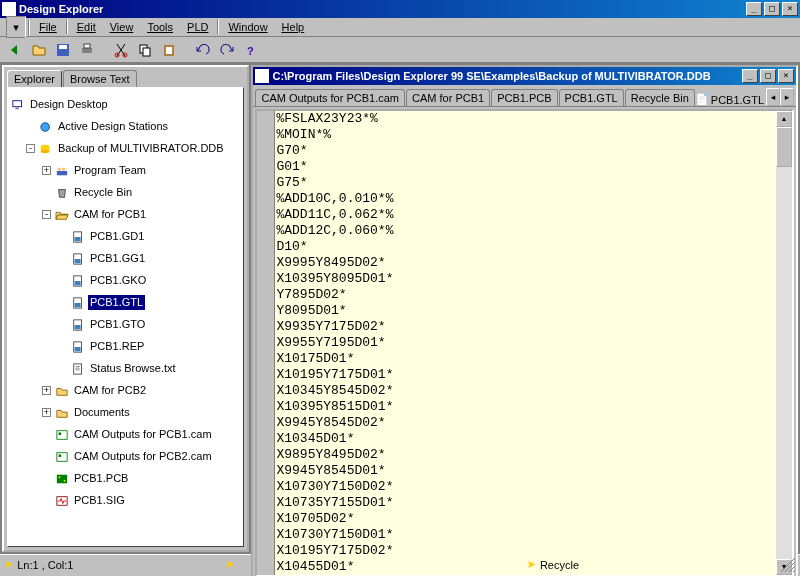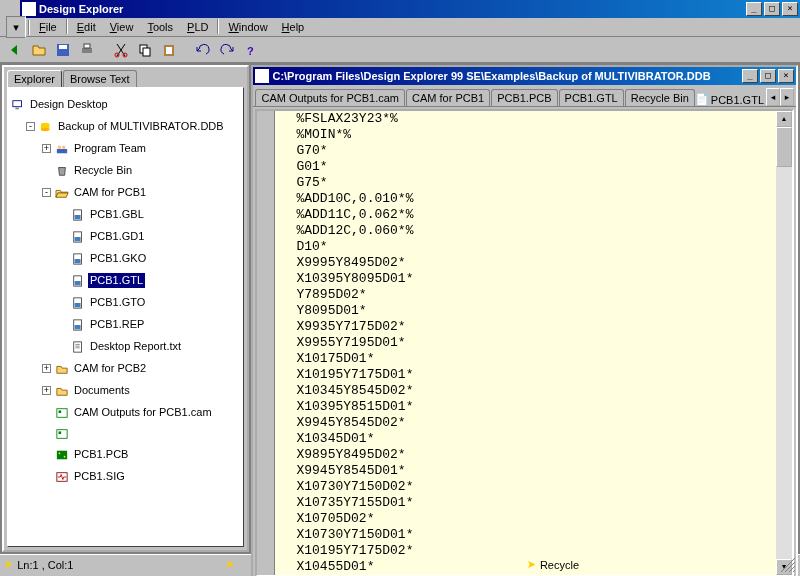--- a/index.html
+++ b/index.html
@@ -1,18 +1,18 @@
 <!DOCTYPE html>
 <html><head>
 <meta charset="utf-8">
 <style>
 * { box-sizing: border-box; font-family: "MS Sans Serif", Tahoma, sans-serif; font-size: 11px; }
 body { margin: 0; padding: 0; width: 800px; height: 576px; background: #c0c0c0; overflow: hidden; }
 
-.titlebar { height: 18px; background: linear-gradient(to right, #000080, #1084d0); color: #fff; display: flex; align-items: center; padding: 0 2px; margin-left: 20px; }
+.titlebar { height: 18px; background: linear-gradient(to right, #000080, #1084d0); color: #fff; display: flex; align-items: center; padding: 0 2px; }
 .titlebar .icon { width: 14px; height: 14px; margin-right: 3px; display:inline-block; background:#fff; }
 .titlebar .title { flex: 1; font-weight: bold; }
 .titlebar .btns { display: flex; }
 .winbtn { width: 16px; height: 14px; background: #c0c0c0; border: 1px solid #fff; border-right-color:#404040; border-bottom-color:#404040; margin-left: 2px; font-family: monospace; font-size: 9px; line-height: 10px; text-align: center; color:#000;}
 
 .menubar { height: 19px; background: #c0c0c0; display: flex; align-items: center; padding: 0 4px; border-bottom: 1px solid #808080; }
 .menuitem { padding: 2px 7px; cursor: default; }
 .menuitem u { text-decoration: underline; }
 .menu-sep { width:1px; height:15px; border-left:1px solid #808080; border-right:1px solid #fff; margin:0 2px;}
 .menuarrow { width:20px; height:22px; background:#c0c0c0; border:1px solid #808080; border-right:1px solid #fff; margin-left:2px; display:flex; align-items:center; justify-content:center;}
@@ -39,21 +39,21 @@
 .docwin { flex:1; border:2px inset #fff; display:flex; flex-direction:column; background:#c0c0c0;}
 .doctitlebar { height:18px; background:linear-gradient(to right,#000080,#1084d0); color:#fff; display:flex; align-items:center; padding:0 2px;}
 .doctitle { flex:1; font-weight:bold; white-space:nowrap; overflow:hidden;}
 .doctabs { height:22px; display:flex; align-items:flex-end; background:#c0c0c0; padding:3px 2px 0 2px; border-bottom:1px solid #808080;}
 .doctab { padding:2px 5px; border:1px solid #808080; border-bottom:none; background:#c0c0c0; margin-right:1px; white-space:nowrap; font-size:11px; border-top-left-radius:3px; border-top-right-radius:3px;}
 .tabscroll { width:14px; height:18px; border:1px outset #fff; background:#c0c0c0; display:flex; align-items:center; justify-content:center; font-size:9px;}
 .tabicon { width:13px; height:13px; display:inline-block; margin-right:2px; vertical-align:middle;}
 
 .editor { flex:1; display:flex; background:#ffffe0; border:2px inset #fff; margin:2px; overflow:hidden;}
 .gutter { width:18px; background:#c0c0c0; border-right:1px solid #808080;}
-.lines { flex:1; font-family:"Courier New",monospace; font-size:13px; line-height:16px; padding:0 21px; color:#000; white-space:pre; overflow:hidden;}
+.lines { flex:1; font-family:"Courier New",monospace; font-size:13px; line-height:16px; padding:0 1px; color:#000; white-space:pre; overflow:hidden;}
 .vscroll { width:16px; background:#c0c0c0; display:flex; flex-direction:column;}
 .sbtn { width:16px; height:16px; background:#c0c0c0; border:1px outset #fff; font-size:8px; text-align:center; line-height:14px;}
 .strack { flex:1; background:#dfdfdf;}
 .sthumb { height:40px; background:#c0c0c0; border:1px outset #fff;}
 
 .statusbar { height:20px; background:#c0c0c0; border-top:1px solid #fff; display:flex; align-items:center; padding:0 4px; gap:12px;}
 .statusbar .cell { display:flex; align-items:center; gap:4px;}
 .statusbar .ptr { color:#ffcc00;}
 .statusbar .grip { margin-left:auto; width:16px; height:16px; }
 </style>
@@ -66,21 +66,21 @@
   <div class="btns">
     <div class="winbtn">_</div>
     <div class="winbtn">□</div>
     <div class="winbtn">×</div>
   </div>
 </div>
 
 <div class="menubar">
   <div class="menuarrow">▾</div>
   <div class="menu-sep"></div>
-  <div id="menuitems" style="display: flex;">
+  <div id="menuitems" style="display: flex; text-decoration: underline;">
       <div class="menuitem"><u>F</u>ile</div>
       <div class="menu-sep"></div>
       <div class="menuitem"><u>E</u>dit</div>
       <div class="menuitem"><u>V</u>iew</div>
       <div class="menuitem"><u>T</u>ools</div>
       <div class="menuitem"><u>P</u>LD</div>
       <div class="menu-sep"></div>
       <div class="menuitem"><u>W</u>indow</div>
       <div class="menuitem"><u>H</u>elp</div>
     </div>
@@ -161,20 +161,30 @@
             <span class="treeicon">
               <svg width="14" height="12" viewBox="0 0 16 14">
                 <rect x="2" y="2" width="10" height="7" fill="#fff" stroke="#008"></rect>
                 <rect x="5" y="10" width="4" height="2" fill="#808080"></rect>
               </svg>
             </span>
             <span class="treelabel">Design Desktop</span>
           </div>
           <div class="treeitem">
             <span class="spacer" style="width:16px"></span>
+            <span style="display:inline-block;width:12px"></span>
+            <span class="treeicon">
+              <svg width="14" height="12" viewBox="0 0 16 14">
+                <circle cx="7" cy="7" r="5" fill="#40a0ff" stroke="#004080"></circle>
+              </svg>
+            </span>
+            <span class="treelabel">Active Design Stations</span>
+          </div>
+          <div class="treeitem">
+            <span class="spacer" style="width:16px"></span>
             <span class="exp">-</span>
             <span class="treeicon">
               <svg width="14" height="12" viewBox="0 0 16 14">
                 <ellipse cx="7" cy="4" rx="5" ry="2" fill="#ffd000"></ellipse>
                 <rect x="2" y="4" width="10" height="6" fill="#ffd000"></rect>
                 <ellipse cx="7" cy="10" rx="5" ry="2" fill="#ffb000"></ellipse>
               </svg>
             </span>
             <span class="treelabel">Backup of MULTIVIBRATOR.DDB</span>
           </div>
@@ -213,42 +223,42 @@
           </div>
           <div class="treeitem">
             <span class="spacer" style="width:48px"></span>
             <span style="display:inline-block;width:12px"></span>
             <span class="treeicon">
               <svg width="14" height="12" viewBox="0 0 16 14">
                 <rect x="3" y="1" width="9" height="12" fill="#fff" stroke="#404040"></rect>
                 <rect x="4" y="7" width="7" height="5" fill="#4080c0"></rect>
               </svg>
             </span>
-            <span class="treelabel">PCB1.GBL</span>
-          </div>
-          <div class="treeitem">
-            <span class="spacer" style="width:48px"></span>
-            <span style="display:inline-block;width:12px"></span>
-            <span class="treeicon">
-              <svg width="14" height="12" viewBox="0 0 16 14">
-                <rect x="3" y="1" width="9" height="12" fill="#fff" stroke="#404040"></rect>
-                <rect x="4" y="7" width="7" height="5" fill="#4080c0"></rect>
-              </svg>
-            </span>
             <span class="treelabel">PCB1.GD1</span>
           </div>
           <div class="treeitem">
             <span class="spacer" style="width:48px"></span>
             <span style="display:inline-block;width:12px"></span>
             <span class="treeicon">
               <svg width="14" height="12" viewBox="0 0 16 14">
                 <rect x="3" y="1" width="9" height="12" fill="#fff" stroke="#404040"></rect>
                 <rect x="4" y="7" width="7" height="5" fill="#4080c0"></rect>
               </svg>
             </span>
+            <span class="treelabel">PCB1.GG1</span>
+          </div>
+          <div class="treeitem">
+            <span class="spacer" style="width:48px"></span>
+            <span style="display:inline-block;width:12px"></span>
+            <span class="treeicon">
+              <svg width="14" height="12" viewBox="0 0 16 14">
+                <rect x="3" y="1" width="9" height="12" fill="#fff" stroke="#404040"></rect>
+                <rect x="4" y="7" width="7" height="5" fill="#4080c0"></rect>
+              </svg>
+            </span>
             <span class="treelabel">PCB1.GKO</span>
           </div>
           <div class="treeitem">
             <span class="spacer" style="width:48px"></span>
             <span style="display:inline-block;width:12px"></span>
             <span class="treeicon">
               <svg width="14" height="12" viewBox="0 0 16 14">
                 <rect x="3" y="1" width="9" height="12" fill="#fff" stroke="#404040"></rect>
                 <rect x="4" y="7" width="7" height="5" fill="#4080c0"></rect>
               </svg>
@@ -279,21 +289,21 @@
           </div>
           <div class="treeitem">
             <span class="spacer" style="width:48px"></span>
             <span style="display:inline-block;width:12px"></span>
             <span class="treeicon">
               <svg width="14" height="12" viewBox="0 0 16 14">
                 <rect x="3" y="1" width="9" height="12" fill="#fff" stroke="#404040"></rect>
                 <path d="M5 4h5M5 6h5M5 8h5" stroke="#808080"></path>
               </svg>
             </span>
-            <span class="treelabel">Desktop Report.txt</span>
+            <span class="treelabel">Status Browse.txt</span>
           </div>
           <div class="treeitem">
             <span class="spacer" style="width:32px"></span>
             <span class="exp">+</span>
             <span class="treeicon">
               <svg width="14" height="12" viewBox="0 0 16 14">
                 <path d="M2 4h5l1 2h6v6H2z" fill="#ffd070" stroke="#806000"></path>
               </svg>
             </span>
             <span class="treelabel">CAM for PCB2</span>
@@ -321,20 +331,21 @@
           </div>
           <div class="treeitem">
             <span class="spacer" style="width:32px"></span>
             <span style="display:inline-block;width:12px"></span>
             <span class="treeicon">
               <svg width="14" height="12" viewBox="0 0 16 14">
                 <rect x="2" y="2" width="12" height="10" fill="#fff" stroke="#008000"></rect>
                 <rect x="4" y="4" width="3" height="3" fill="#008000"></rect>
               </svg>
             </span>
+            <span class="treelabel">CAM Outputs for PCB2.cam</span>
           </div>
           <div class="treeitem">
             <span class="spacer" style="width:32px"></span>
             <span style="display:inline-block;width:12px"></span>
             <span class="treeicon">
               <svg width="14" height="12" viewBox="0 0 16 14">
                 <rect x="2" y="2" width="12" height="10" fill="#008000"></rect>
                 <circle cx="5" cy="5" r="1" fill="#ff0"></circle>
                 <circle cx="11" cy="9" r="1" fill="#ff0"></circle>
               </svg>

